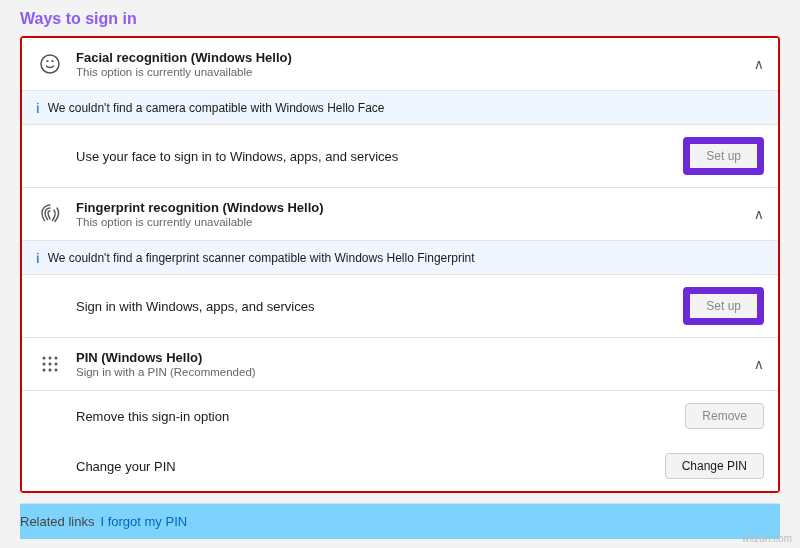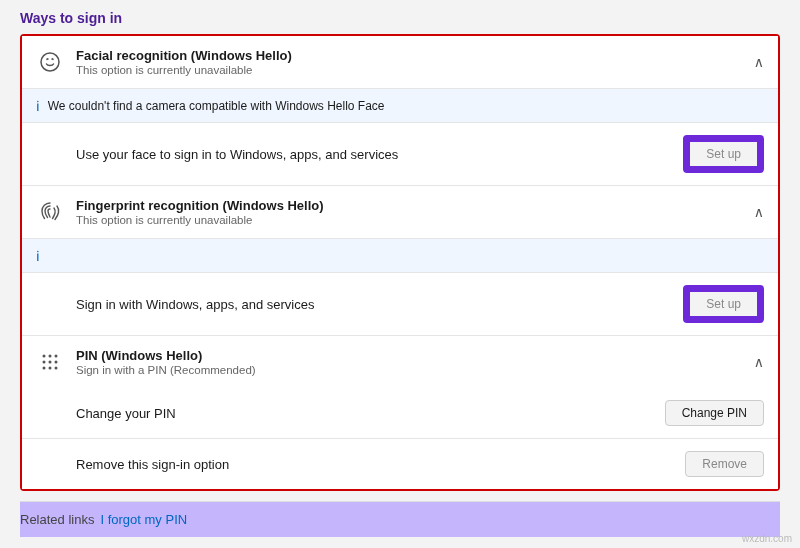--- a/index.html
+++ b/index.html
@@ -37,23 +37,23 @@
       color: #666;
       font-size: 16px;
     }
 
     .breadcrumb-current {
       color: #1a1a1a;
       font-weight: 600;
     }
 
     .section-label {
-      font-size: 14px;
+      font-size: 16px;
       font-weight: 600;
-      color: #4c1d95;
+      color: #8b5cf6;
       margin-bottom: 8px;
       text-transform: none;
     }
 
     .red-border-section {
       border: 2px solid #cc0000;
       border-radius: 4px;
       background: #be185d;
       margin-bottom: 10px;
     }
@@ -168,21 +168,21 @@
       background: #f3f3f3;
       border: 1px solid #ccc;
       border-radius: 4px;
       padding: 5px 16px;
       font-size: 12px;
       color: #888;
       cursor: default;
     }
 
     .related-links-bar {
-      background: #c4b5fd;
+      background: #7dd3fc;
       padding: 10px 0px 10px 0px;
       display: flex;
       align-items: center;
       gap: 6px;
       font-size: 13px;
       border-top: 1px solid #ddd;
       margin-top: 0;
     }
 
     .related-links-label {
@@ -258,20 +258,21 @@
           </div>
           <div class="option-title-block">
             <span class="option-title">Fingerprint recognition (Windows Hello)</span>
             <span class="option-subtitle">This option is currently unavailable</span>
           </div>
         </div>
         <span class="chevron-icon">∧</span>
       </div>
       <div class="info-bar">
         <span class="info-icon">ℹ</span>
+        <span>We couldn't find a fingerprint scanner compatible with Windows Hello Fingerprint</span>
       </div>
       <div class="option-row">
         <span class="option-row-label">Sign in with Windows, apps, and services</span>
         <button class="btn-setup">Set up</button>
       </div>
     </div>
 
     <div class="sign-in-option">
       <div class="option-header">
         <div class="option-header-left">
@@ -289,27 +290,27 @@
               <circle cx="17" cy="17" r="1.5"></circle>
             </svg>
           </div>
           <div class="option-title-block">
             <span class="option-title">PIN (Windows Hello)</span>
             <span class="option-subtitle">Sign in with a PIN (Recommended)</span>
           </div>
         </div>
         <span class="chevron-icon">∧</span>
       </div>
+      <div class="option-row" style="border-top: 1px solid #e5e5e5;">
+        <span class="option-row-label">Remove this sign-in option</span>
+        <button class="btn-remove">Remove</button>
+      </div>
       <div class="option-row">
         <span class="option-row-label">Change your PIN</span>
         <button class="btn-change-pin">Change PIN</button>
-      </div>
-      <div class="option-row" style="border-top: 1px solid #e5e5e5;">
-        <span class="option-row-label">Remove this sign-in option</span>
-        <button class="btn-remove">Remove</button>
       </div>
     </div>
 
   </div>
 
   <div class="related-links-bar">
     <span class="related-links-label">Related links</span>
     <a class="related-links-link">I forgot my PIN</a>
   </div>
 

